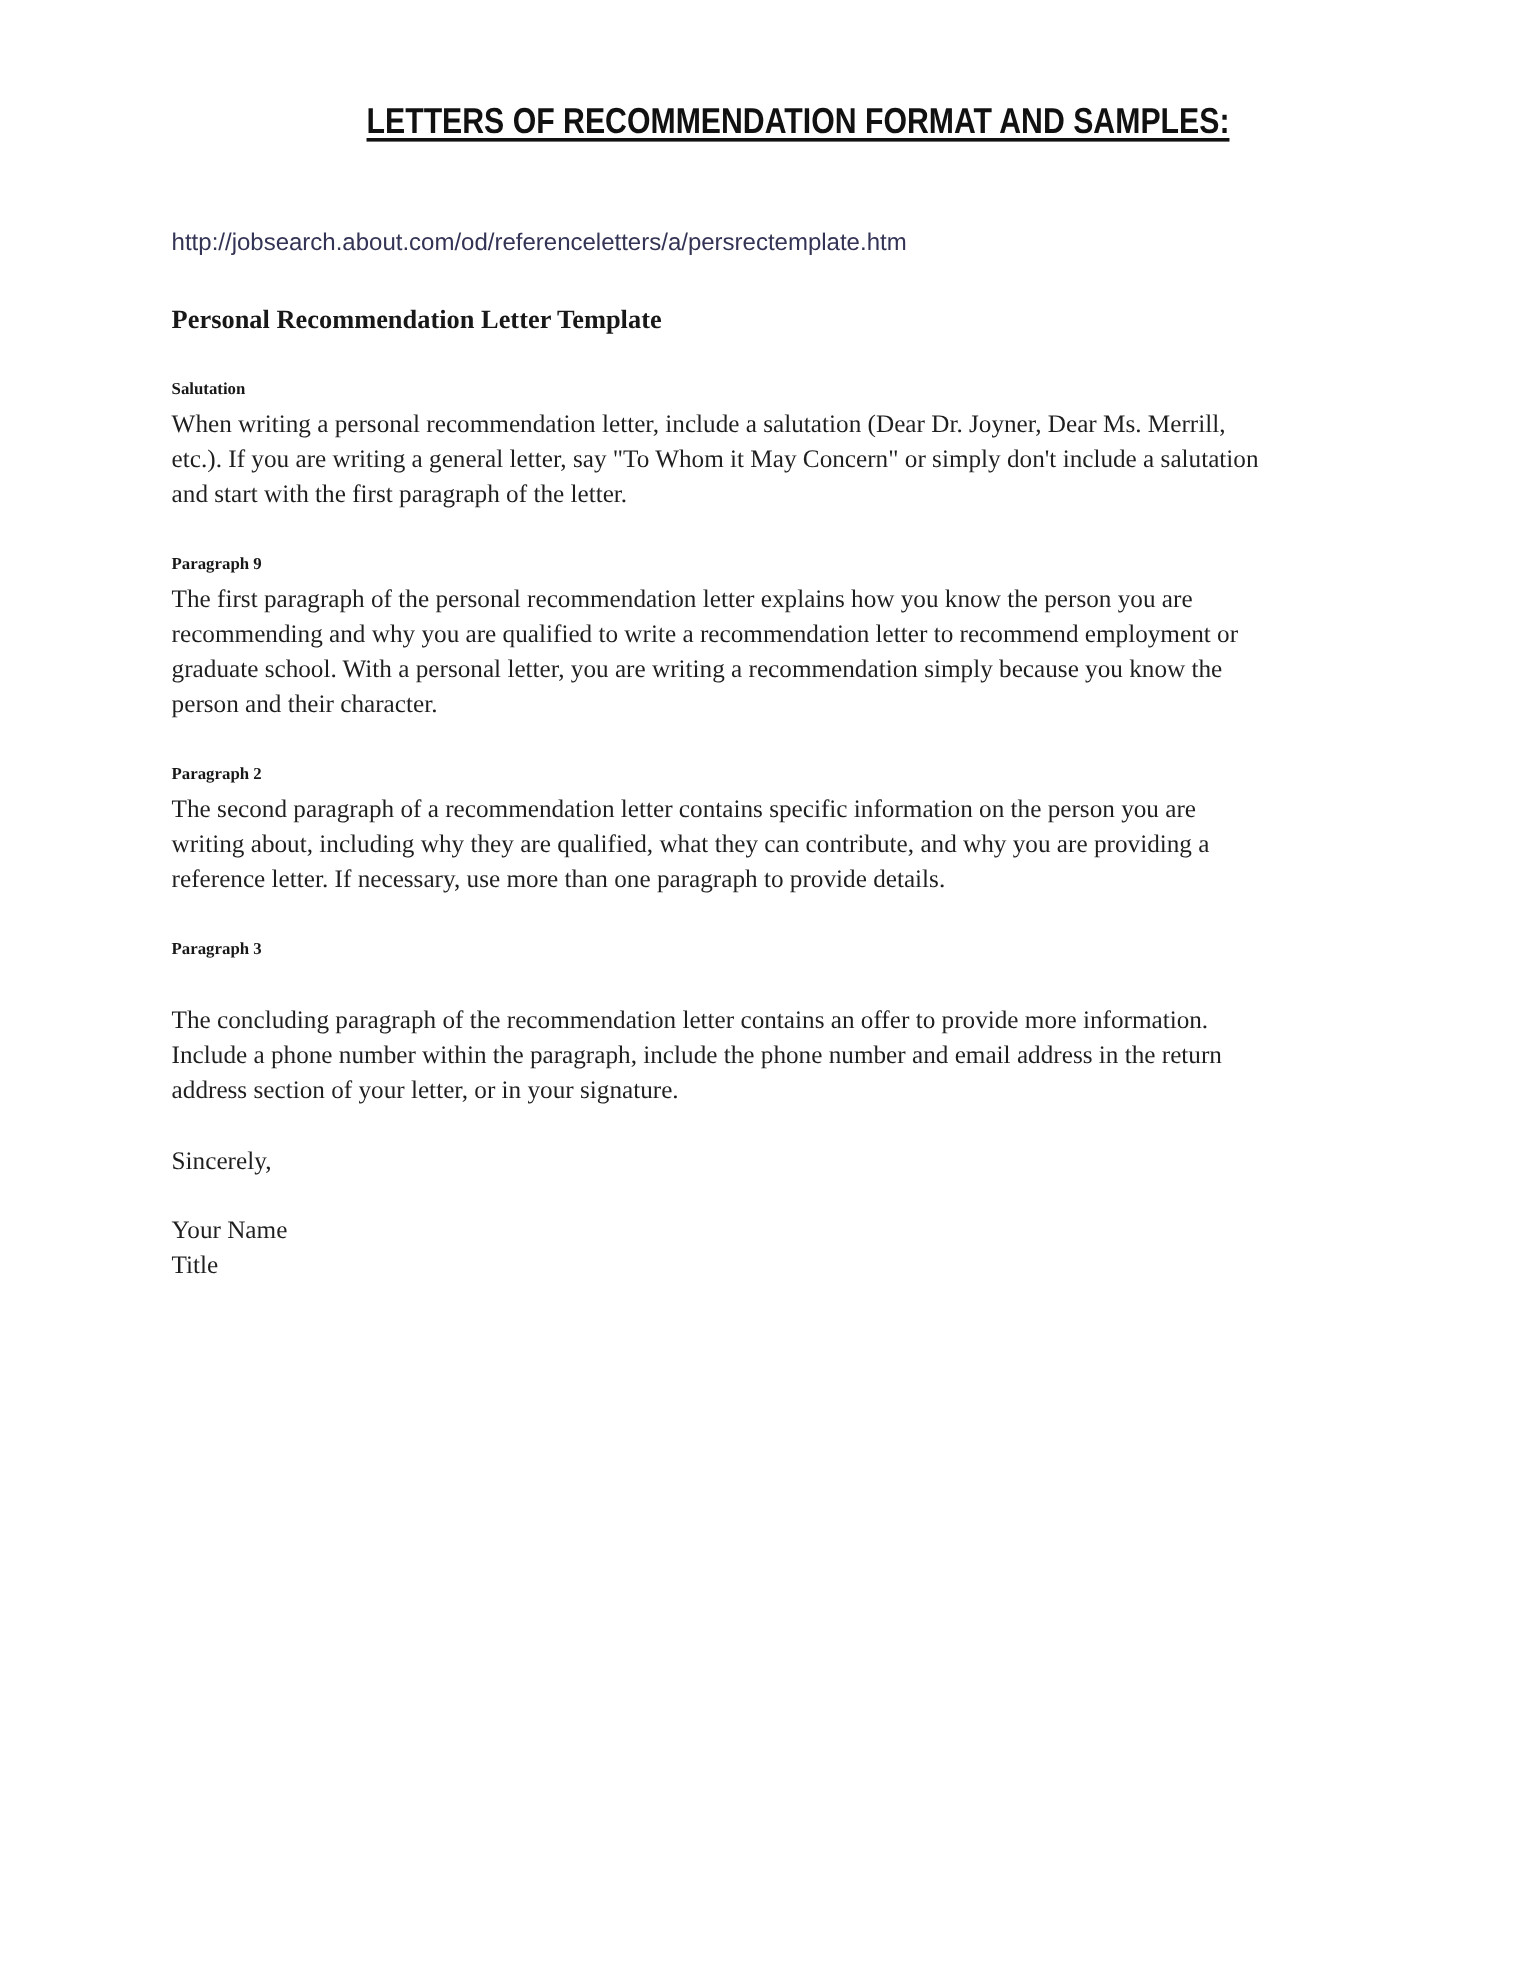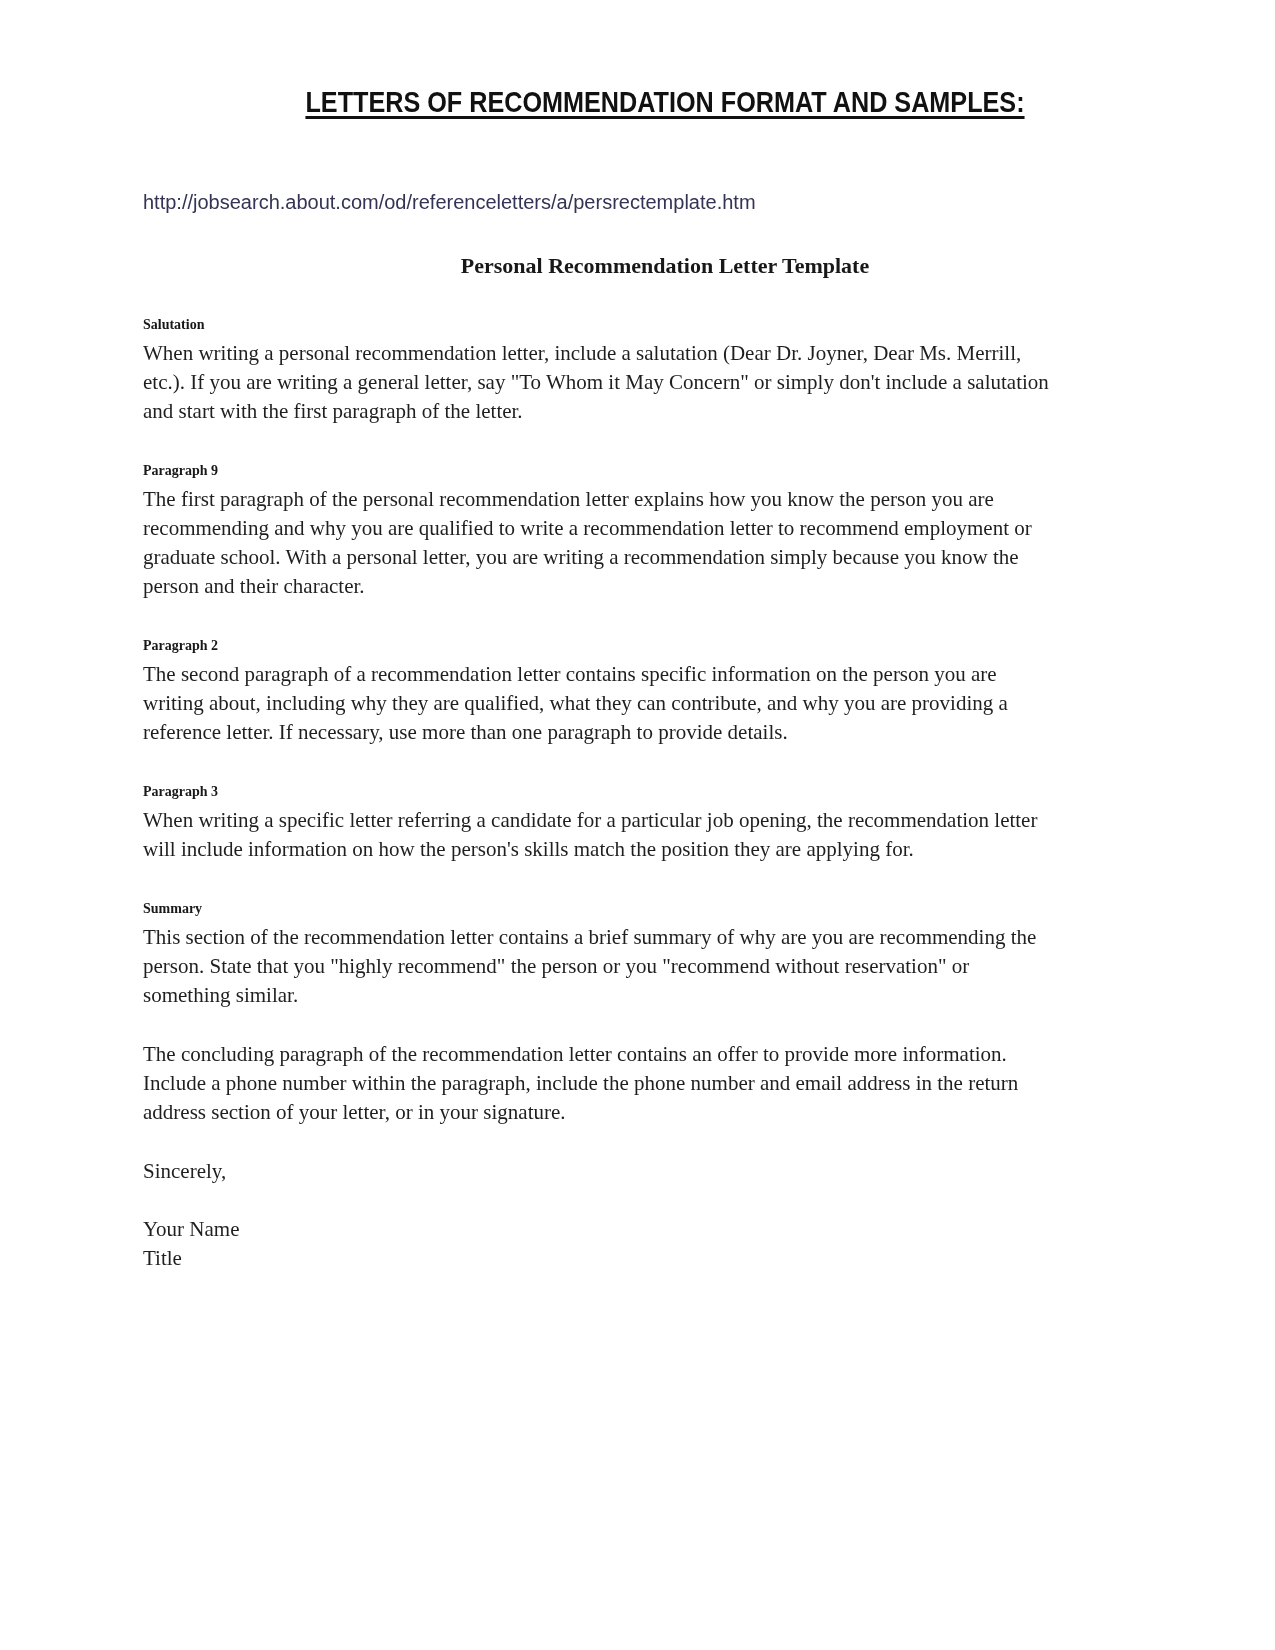--- a/index.html
+++ b/index.html
@@ -43,21 +43,20 @@
     color: #333355;
     margin: 0 0 34px 0;
     cursor: pointer;
   }
   .doc-subtitle {
     font-size: 22px;
     line-height: 29px;
     font-weight: bold;
     margin: 0 0 30px 0;
     color: #181818;
-    text-align: center;
   }
   .section {
     margin: 0 0 30px 0;
     max-width: 918px;
   }
   .section-heading {
     font-size: 14px;
     line-height: 29px;
     font-weight: bold;
     margin: 0;
@@ -104,27 +103,22 @@
     <p class="section-body">The first paragraph of the personal recommendation letter explains how you know the person you are recommending and why you are qualified to write a recommendation letter to recommend employment or graduate school. With a personal letter, you are writing a recommendation simply because you know the person and their character.</p>
   </div>
 
   <div class="section">
     <h3 class="section-heading">Paragraph 2</h3>
     <p class="section-body">The second paragraph of a recommendation letter contains specific information on the person you are writing about, including why they are qualified, what they can contribute, and why you are providing a reference letter. If necessary, use more than one paragraph to provide details.</p>
   </div>
 
   <div class="section">
     <h3 class="section-heading">Paragraph 3</h3>
-    <p class="section-body">When writing a specific letter referring a candidate for a particular job opening, the recommendation letter will include information on how the person's skills match the position they are applying for.</p>
   </div>
 
-  <div class="section">
-    <h3 class="section-heading">Summary</h3>
-    <p class="section-body">This section of the recommendation letter contains a brief summary of why are you are recommending the person. State that you "highly recommend" the person or you "recommend without reservation" or something similar.</p>
-  </div>
 
   <div class="section">
     <p class="section-body">The concluding paragraph of the recommendation letter contains an offer to provide more information. Include a phone number within the paragraph, include the phone number and email address in the return address section of your letter, or in your signature.</p>
   </div>
 
   <p class="closing-valediction">Sincerely,</p>
 
   <p class="closing-signature">
     <span>Your Name</span>
     <span>Title</span>

